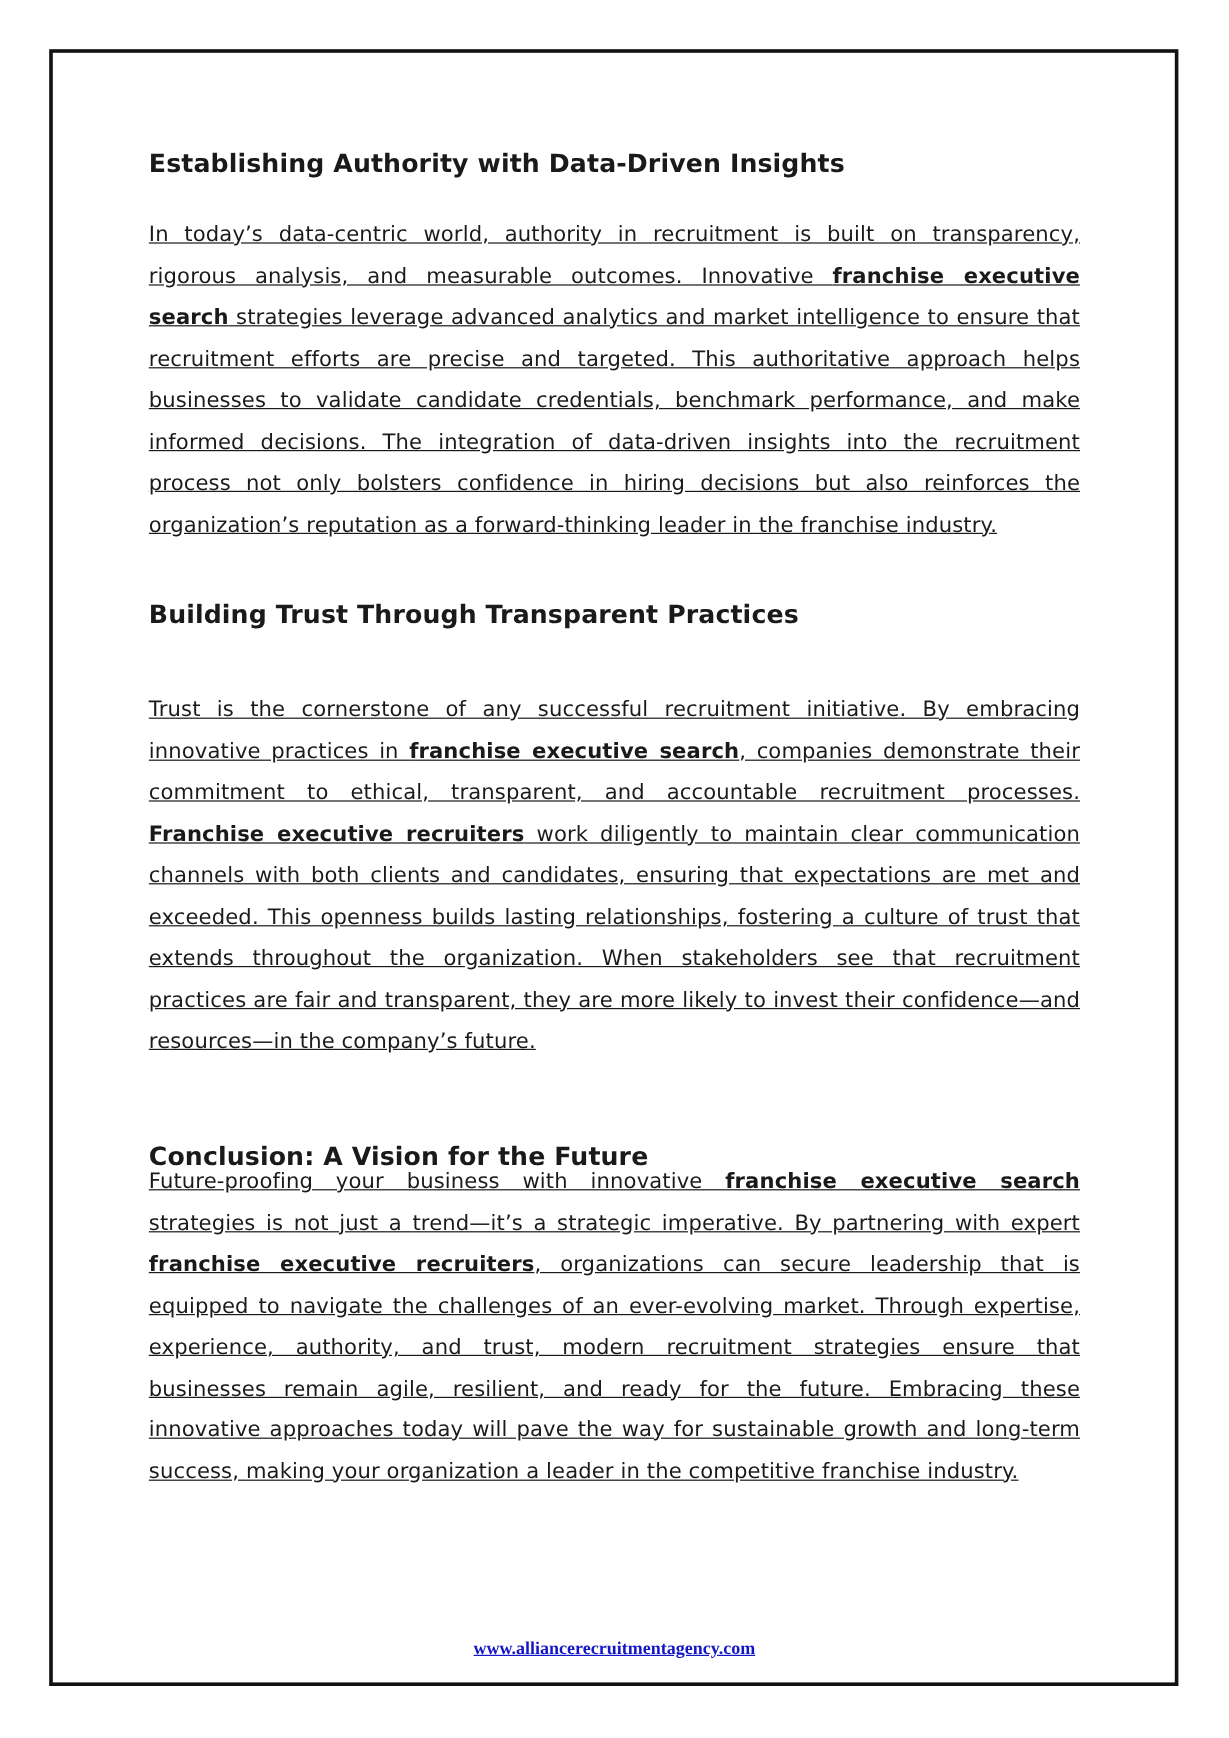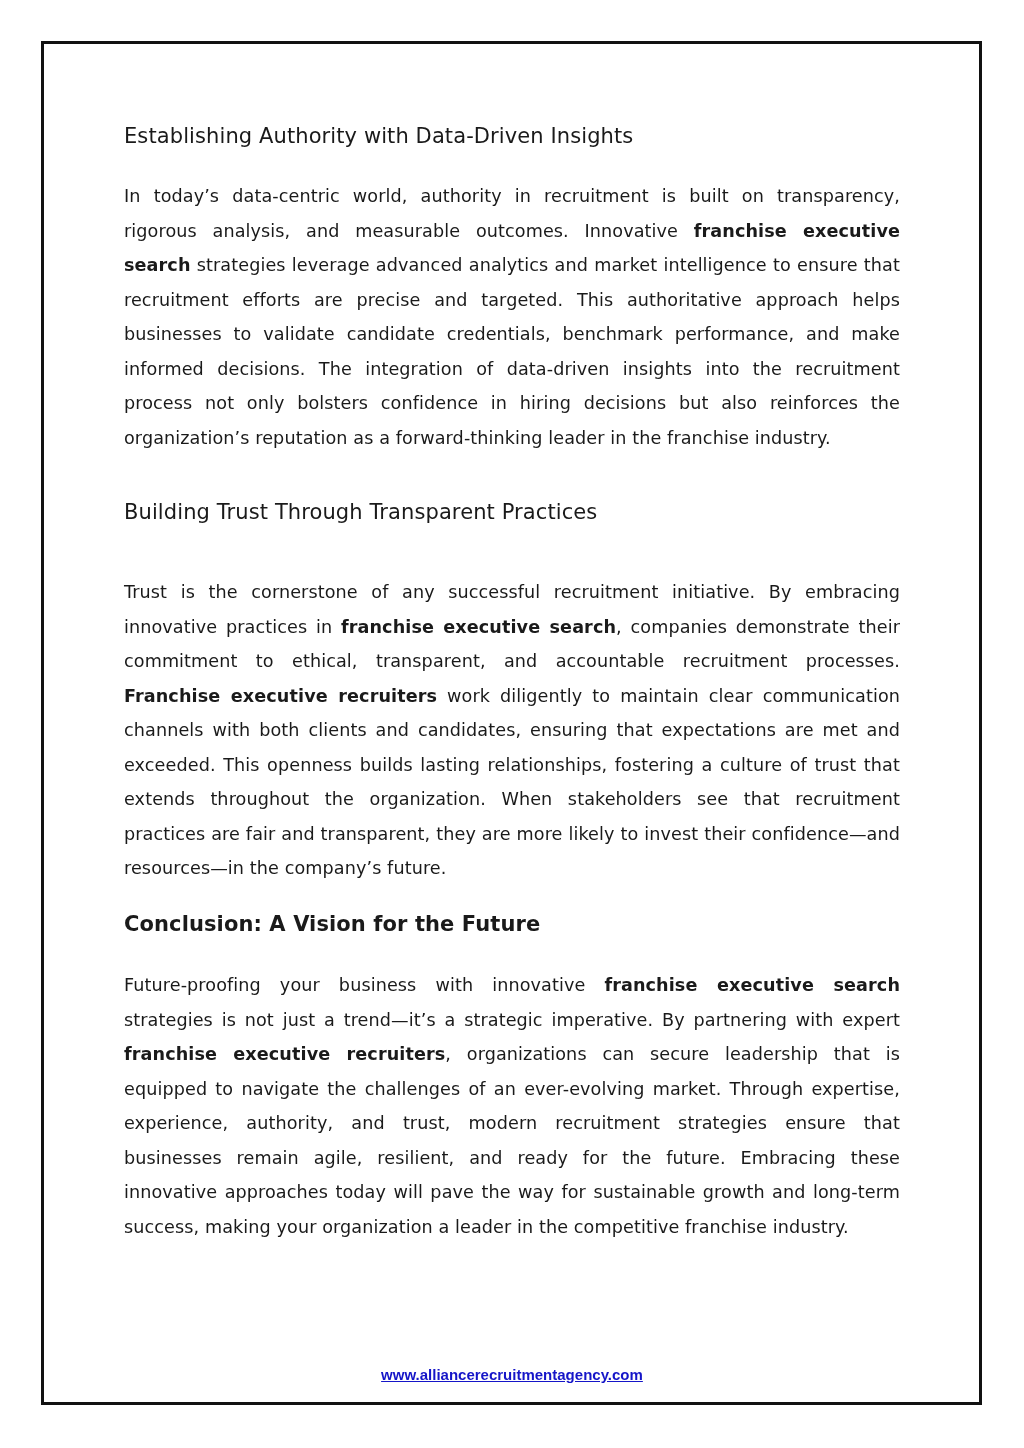--- a/index.html
+++ b/index.html
@@ -1,27 +1,27 @@
 <!DOCTYPE html>
 <html><head>
 <meta charset="utf-8">
 <style>
   html, body { margin: 0; padding: 0; background: #ffffff; }
   body { width: 1024px; height: 1448px; position: relative; overflow: hidden;
          font-family: "DejaVu Sans", sans-serif; color: #1a1a1a; }
   .page-frame { position: absolute; left: 41px; top: 41px; width: 935px; height: 1358px;
                 border: 3px solid #111; background: #fff; }
-  h2.sec { font-weight: normal; font-size: 21px; margin: 0; position: absolute; left: 124px;
+  h2.sec { font-weight: bold; font-size: 21px; margin: 0; position: absolute; left: 124px;
            letter-spacing: 0.1px; color: #1a1a1a; white-space: nowrap; }
-  h2.sec.bold { font-weight: bold; }
+  h2.sec.bold { font-weight: bold; margin-top: 40px; }
   p.para { position: absolute; left: 124px; width: 776px; margin: 0; font-size: 17.6px;
-           line-height: 34.5px; text-align: justify; color: #1a1a1a; letter-spacing: 0.1px; }
+           line-height: 34.5px; text-align: justify; color: #1a1a1a; letter-spacing: 0.1px; text-decoration: underline; }
   p.para b { font-weight: bold; }
   .footer-link { position: absolute; left: 0; width: 1024px; top: 1366px; text-align: center;
-                 font-family: Liberation Sans, sans-serif; font-weight: bold; font-size: 15px;
+                 font-family: Liberation Serif, serif; font-weight: bold; font-size: 15px;
                  color: #1515c8; text-decoration: underline; }
 </style>
 </head>
 <body>
 
 <div class="page-frame"></div>
 
 <h2 class="sec" style="top:124px;">Establishing Authority with Data-Driven Insights</h2>
 <p class="para" style="top:179px;"><span>In today’s data-centric world, authority in recruitment is built on transparency, rigorous analysis, and measurable outcomes. Innovative </span><b>franchise executive search</b><span> strategies leverage advanced analytics and market intelligence to ensure that recruitment efforts are precise and targeted. This authoritative approach helps businesses to validate candidate credentials, benchmark performance, and make informed decisions. The integration of data-driven insights into the recruitment process not only bolsters confidence in hiring decisions but also reinforces the organization’s reputation as a forward-thinking leader in the franchise industry.</span></p>
 

